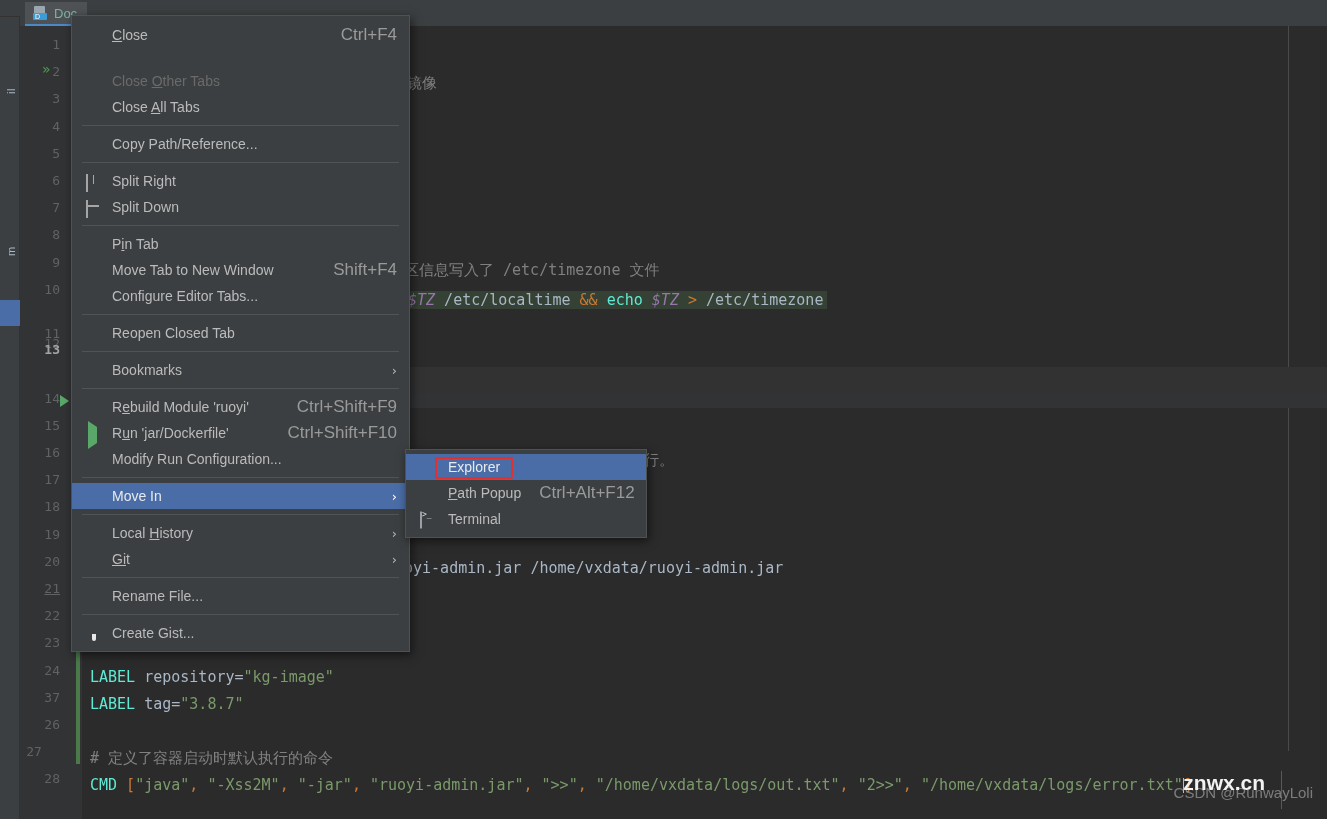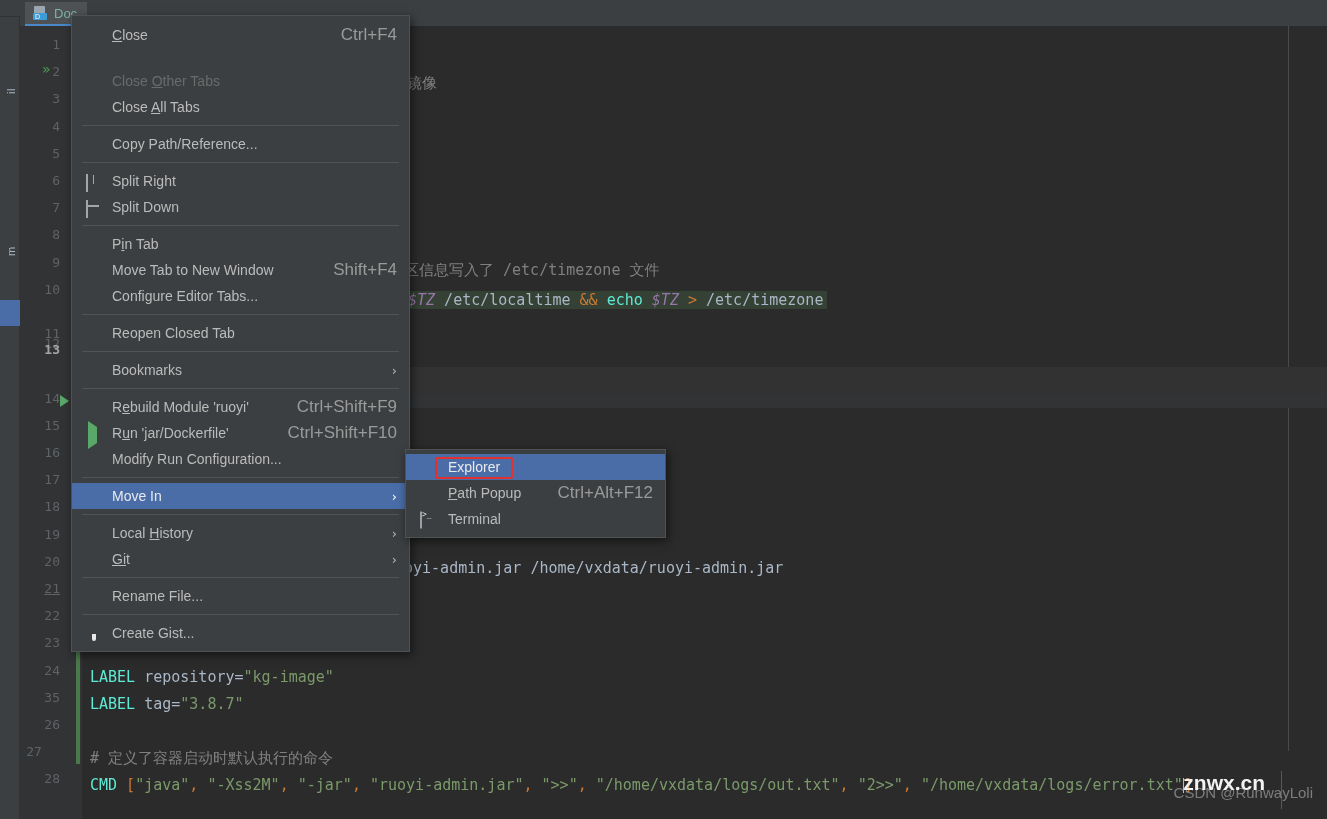--- a/index.html
+++ b/index.html
@@ -183,21 +183,21 @@
     width: 16px; height: 13px; border: 1.5px solid #9aa0a6; position: relative;
     top: 1px; border-radius: 1px; background: #2b2b2b;
   }
   .term-ico:before {
     content: ">_"; position: absolute; left: 1px; top: -2px; font-size: 8px;
     color: #d6d6d6; font-family: "DejaVu Sans Mono", monospace;
   }
 
   
   .sub-menu {
-    position: absolute; left: 405px; top: 449px; width: 261px;
+    position: absolute; left: 405px; top: 449px; width: 242px;
     background: #3c3f41; border: 1px solid #4f5253;
     box-shadow: 2px 3px 9px rgba(0,0,0,0.55);
     padding: 4px 0 5px 0;
   }
   .sub-menu .ctx-item { padding-left: 42px; }
   .redbox {
     position: absolute; left: 29px; top: 3px; width: 78px; height: 22px;
     border: 2px solid #e03030; border-radius: 2px; pointer-events: none;
   }
 
@@ -293,21 +293,21 @@
       <div class="gutter-num" style="top: 417.8px; left: 20px; position: absolute;">15</div>
       <div class="gutter-num" style="top: 445px; left: 20px; position: absolute;">16</div>
       <div class="gutter-num" style="top: 472.2px; left: 20px; position: absolute;">17</div>
       <div class="gutter-num" style="top: 499.4px; left: 20px; position: absolute;">18</div>
       <div class="gutter-num" style="top: 526.6px; left: 20px; position: absolute;">19</div>
       <div class="gutter-num" style="top: 553.8px; left: 20px; position: absolute;">20</div>
       <div class="gutter-num" style="top: 581px; left: 20px; position: absolute; text-decoration: underline;">21</div>
       <div class="gutter-num" style="top: 608.2px; left: 20px; position: absolute;">22</div>
       <div class="gutter-num" style="top: 635.4px; left: 20px; position: absolute;">23</div>
       <div class="gutter-num" style="top: 662.6px; left: 20px; position: absolute;">24</div>
-      <div class="gutter-num" style="top: 689.8px; left: 20px; position: absolute;">35</div>
+      <div class="gutter-num" style="top: 689.8px; left: 20px; position: absolute;">37</div>
       <div class="gutter-num" style="top: 717px; left: 20px; position: absolute;">26</div>
       <div class="gutter-num" style="top: 744.2px; left: 14px; position: absolute; text-align: center;">27</div>
       <div class="gutter-num" style="top: 771.4px; left: 20px; position: absolute;">28</div>
       <div style="position: absolute; left: 60px; top: 395px; width: 0px; height: 0px; border-left: 9px solid rgb(89, 168, 105); border-top: 6px solid transparent; border-bottom: 6px solid transparent;"></div>
     </div>
 
   <div class="ctx-menu" id="ctx-menu">
       <div class="ctx-item">
         <span><span class="u">C</span>lose</span>
         <span class="shortcut">Ctrl+F4</span>

